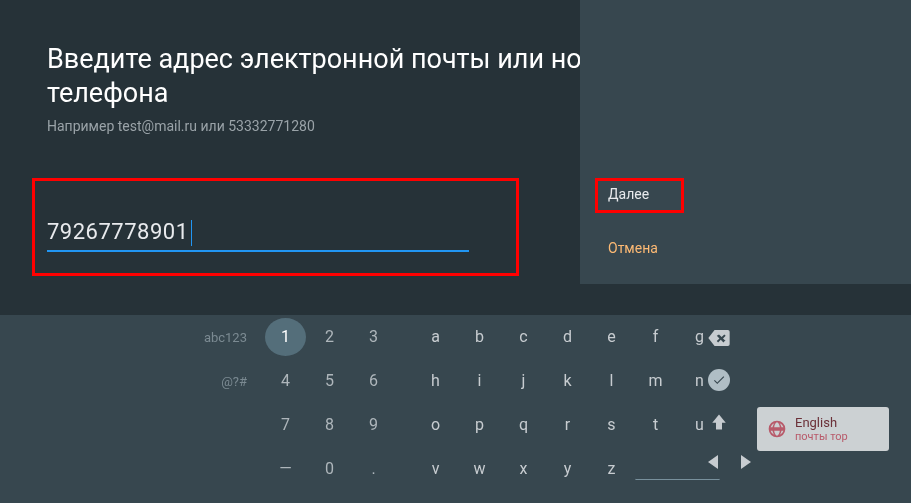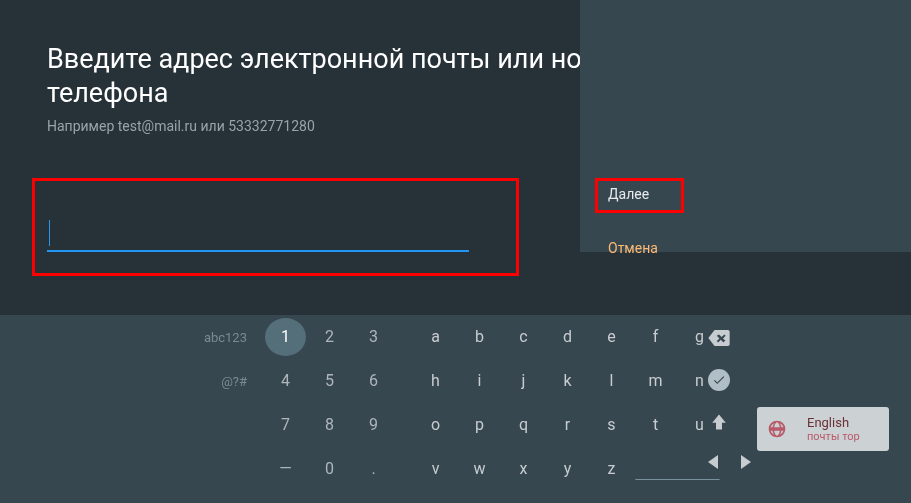--- a/index.html
+++ b/index.html
@@ -3,54 +3,54 @@
 <meta charset="utf-8">
 <style>
   html,body{margin:0;padding:0;width:911px;height:503px;background:#263238;font-family:Roboto,Arial,sans-serif;color:#e0e0e0;overflow:hidden}
   .screen{position:relative;width:911px;height:503px}
   .title{position:absolute;left:47px;top:42px;font-size:27px;line-height:34px;color:#fff;font-weight:400}
   .hint{position:absolute;left:47px;top:118px;font-size:14px;color:#9aa3a8}
   .input-box{position:absolute;left:32px;top:178px;width:487px;height:98px;border:3px solid #ff0000;box-sizing:border-box}
   .input-inner{position:absolute;left:47px;top:219px;width:423px;font-size:22px;color:#e8eaed;letter-spacing:.5px}
   .underline{position:absolute;left:47px;top:250px;width:422px;height:2px;background:#2196f3}
   .cursor{display:inline-block;width:1px;height:26px;background:#2196f3;vertical-align:middle;margin-left:2px}
-  .side{position:absolute;left:580px;top:0;width:331px;height:252px;background:#37474f}
+  .side{position:absolute;left:580px;top:0;width:331px;height:284px;background:#37474f}
   .btn-next-wrap{position:absolute;left:15px;top:178px;width:89px;height:35px;border:3px solid #ff0000;box-sizing:border-box}
   .btn-next{position:absolute;left:28px;top:186px;font-size:14px;color:#e8eaed}
   .btn-cancel{position:absolute;left:28px;top:240px;font-size:14px;color:#fdba74}
   
   .kb{position:absolute;left:0;top:315px;width:911px;height:200px;background:#37474f}
   .kb-row{display:flex;align-items:center;height:44px}
   .kb-label{width:265px;text-align:right;padding-right:18px;font-size:13px;color:#7b8a92;box-sizing:border-box}
   .key{width:41px;height:38px;line-height:38px;text-align:center;font-size:16px;color:#c7ccd0;border-radius:4px;margin-right:3px;cursor:pointer}
   .key:last-child{margin-right:0}
   .key.num{color:#aeb6bb}
   .key.active{background:#546e7a;border-radius:50%;color:#fff}
   .key.action{width:41px;display:flex;align-items:center;justify-content:center}
   .action-col{position:absolute;right:150px;top:4px}
   .action-col .key{margin-bottom:4px}
   .check{width:22px;height:22px;border-radius:50%;background:#b0bec5;display:flex;align-items:center;justify-content:center}
   .check svg{width:14px;height:14px;fill:#37474f}
   .nav-keys{display:flex}
-  .lang-badge{position:absolute;right:22px;top:407px;width:132px;height:44px;background:rgba(255,255,255,.75);border-radius:3px;display:flex;align-items:center;padding:0 10px;box-sizing:border-box;gap:20px}
+  .lang-badge{position:absolute;right:22px;top:407px;width:132px;height:44px;background:rgba(255,255,255,.75);border-radius:3px;display:flex;align-items:center;padding:0 10px;box-sizing:border-box;gap:8px}
   .lang-badge .ic{color:#7b4a4a}
   .lang-badge .txt{font-size:13px;color:#6b3038;line-height:14px}
   .lang-badge .sub{font-size:11px;color:#b85a6a}
   svg{display:block}
 </style>
 </head>
 <body>
 
 <div class="screen">
   <div class="title">Введите адрес электронной почты или номер мобильного телефона</div>
   <div class="hint">Например test@mail.ru или 53332771280</div>
 
   <div class="input-box"></div>
   <div class="input-inner">
-    <span class="cursor"></span>
+    <span>79267778901</span><span class="cursor"></span>
   </div>
   <div class="underline"></div>
 
   <div class="side">
     <div class="btn-next-wrap"></div>
     <div class="btn-next">Далее</div>
     <div class="btn-cancel">Отмена</div>
   </div>
 
   <div class="kb">

